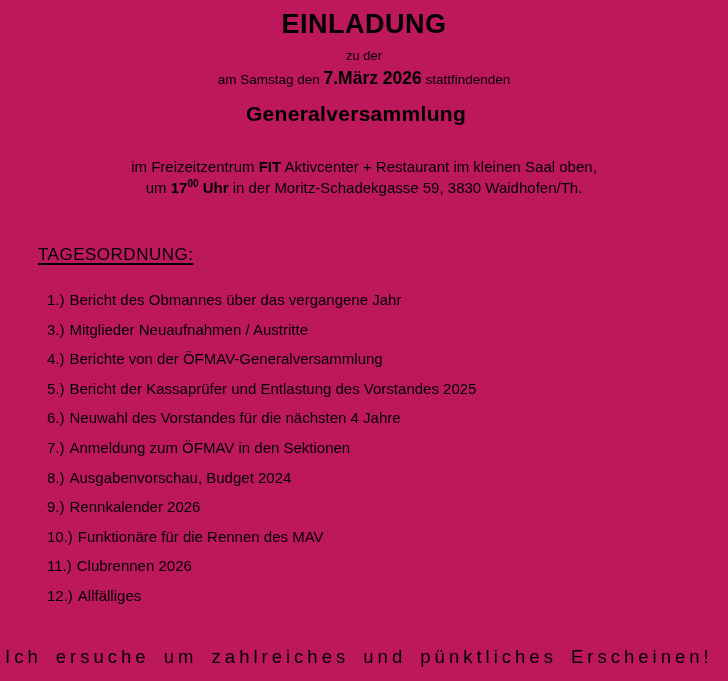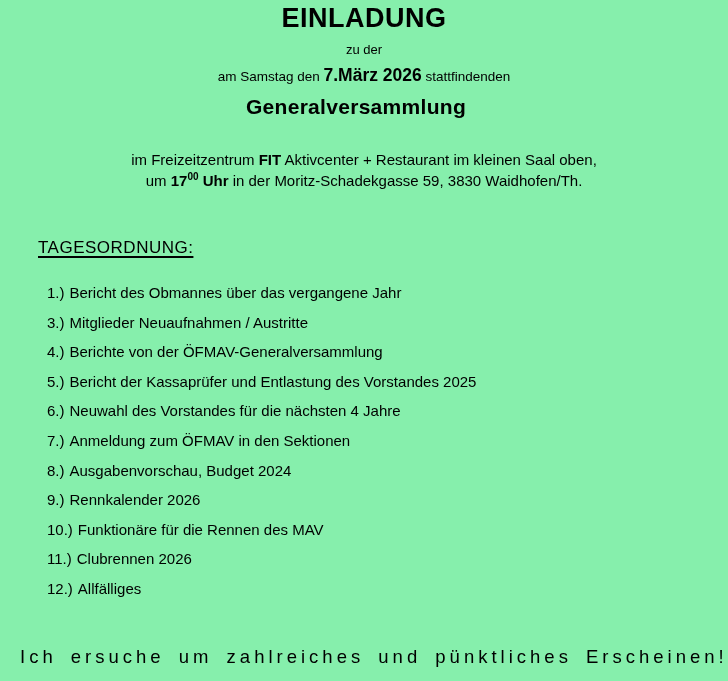--- a/index.html
+++ b/index.html
@@ -4,45 +4,44 @@
 <style>
   html, body {
     margin: 0;
     padding: 0;
     background: #ffffff;
   }
   .page {
     position: relative;
     width: 728px;
     height: 681px;
-    background: #86efac;
+    background: #be185d;
     color: #000000;
     font-family: "Liberation Sans", "DejaVu Sans", sans-serif;
     overflow: hidden;
     box-sizing: border-box;
-    padding-top: 3px;
+    padding-top: 9px;
   }
   .center { text-align: center; }
 
   .doc-title {
     font-size: 27px;
     font-weight: bold;
     line-height: 31px;
     margin: 0;
     letter-spacing: 0.5px;
   }
   .doc-subtitle {
     font-size: 13px;
     line-height: 15px;
     margin-top: 8px;
   }
   .date-line {
     font-size: 13.5px;
-    line-height: 22px;
-    margin-top: 7px;
+    line-height: 30px;
   }
   .date-line .date-strong {
     font-size: 17.5px;
     font-weight: bold;
   }
   .event-name {
     font-size: 21px;
     font-weight: bold;
     line-height: 24px;
     margin: 7px 16px 0 0;
@@ -75,21 +74,21 @@
     list-style: none;
     font-size: 15px;
   }
   .agenda-list li {
     line-height: 29.6px;
     white-space: nowrap;
   }
   .item-num { margin-right: 5px; }
   .closing-line {
     position: absolute;
-    left: 20px;
+    left: 5px;
     bottom: 13px;
     font-size: 18.5px;
     letter-spacing: 4px;
     word-spacing: 5px;
     white-space: nowrap;
   }
 </style>
 </head>
 <body>
 

